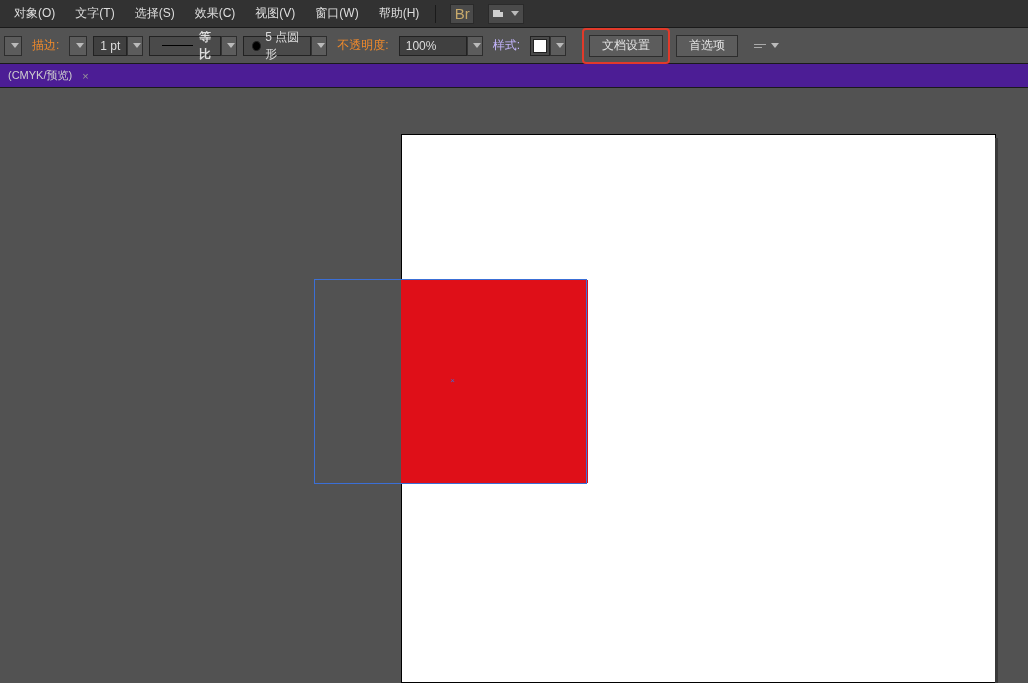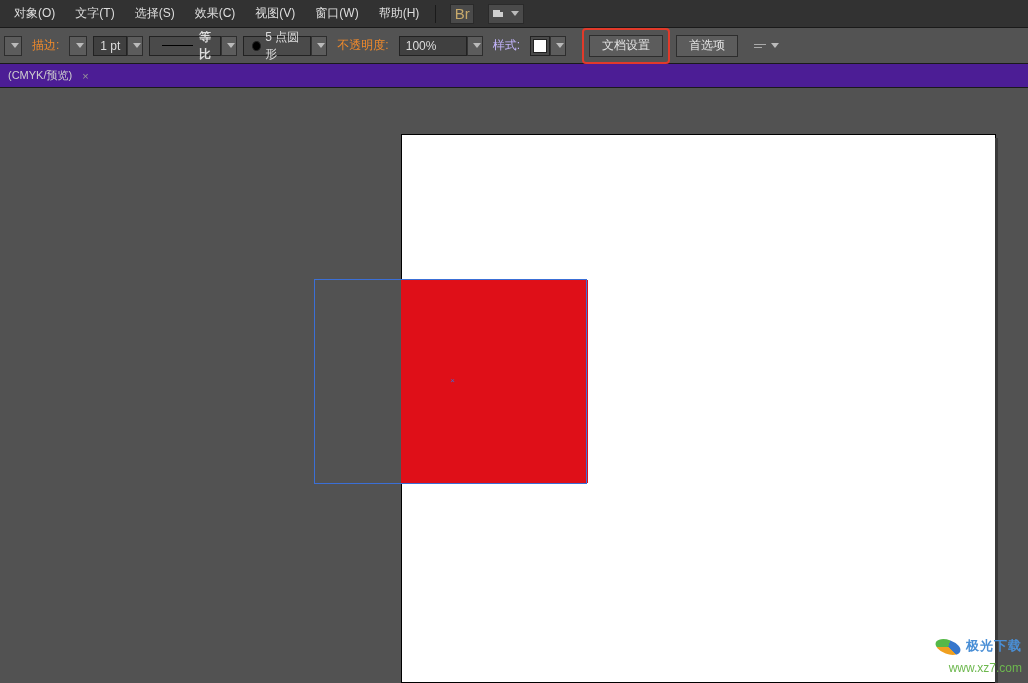--- a/index.html
+++ b/index.html
@@ -305,20 +305,13 @@
 </div>
 
 <div class="canvas-area">
   <div class="artboard">
     <div class="edge-shadow"></div>
   </div>
   <div class="red-square"></div>
   <div class="selection-outline"></div>
   <div class="center-x">×</div>
 
-  <div class="watermark">
-    <div class="wm-logo">
-      <span class="wm-swoosh"></span>
-      <span class="wm-text-main">极光下载</span>
-    </div>
-    <div class="wm-sub">www.xz7.com</div>
-  </div>
 </div>
 
 </body></html>

